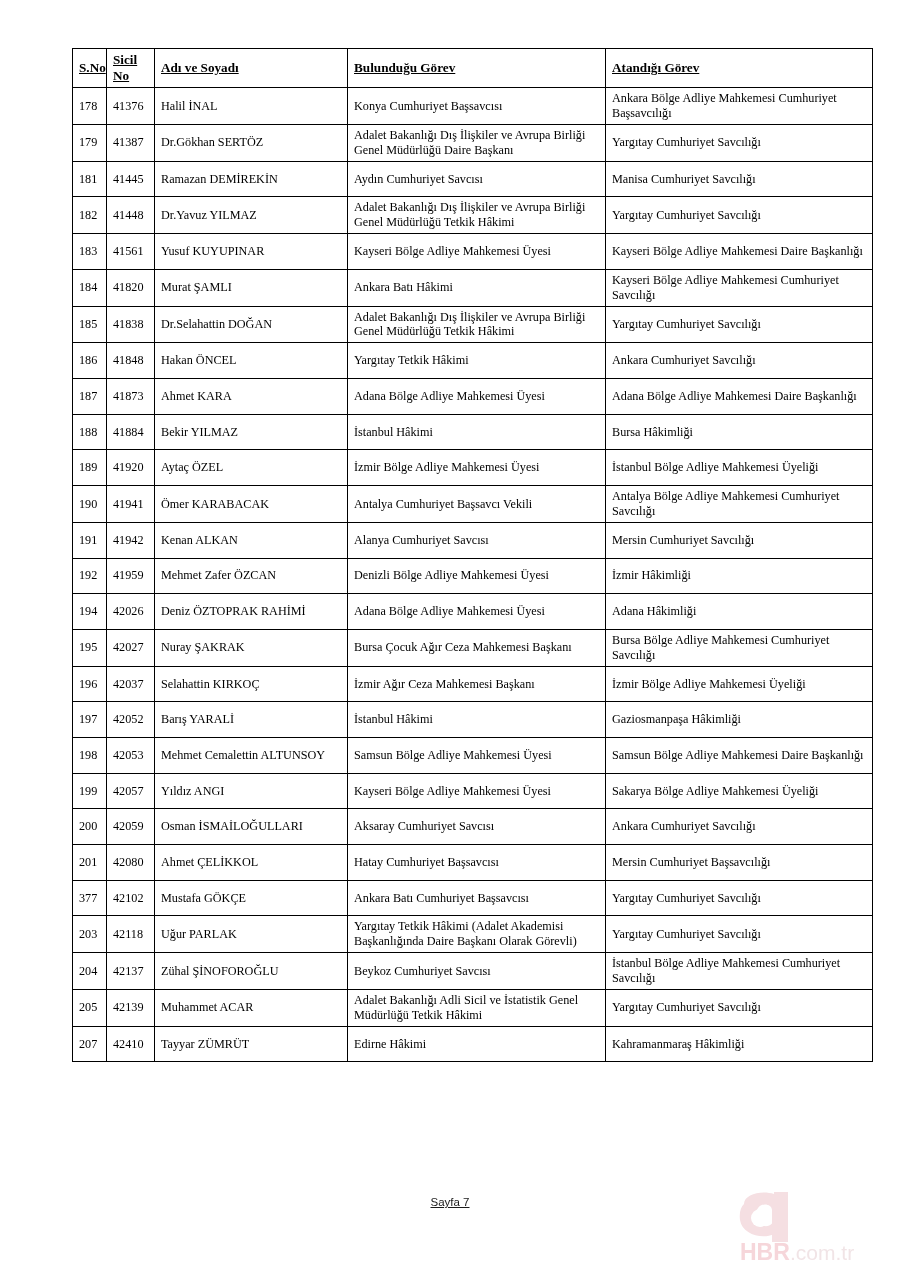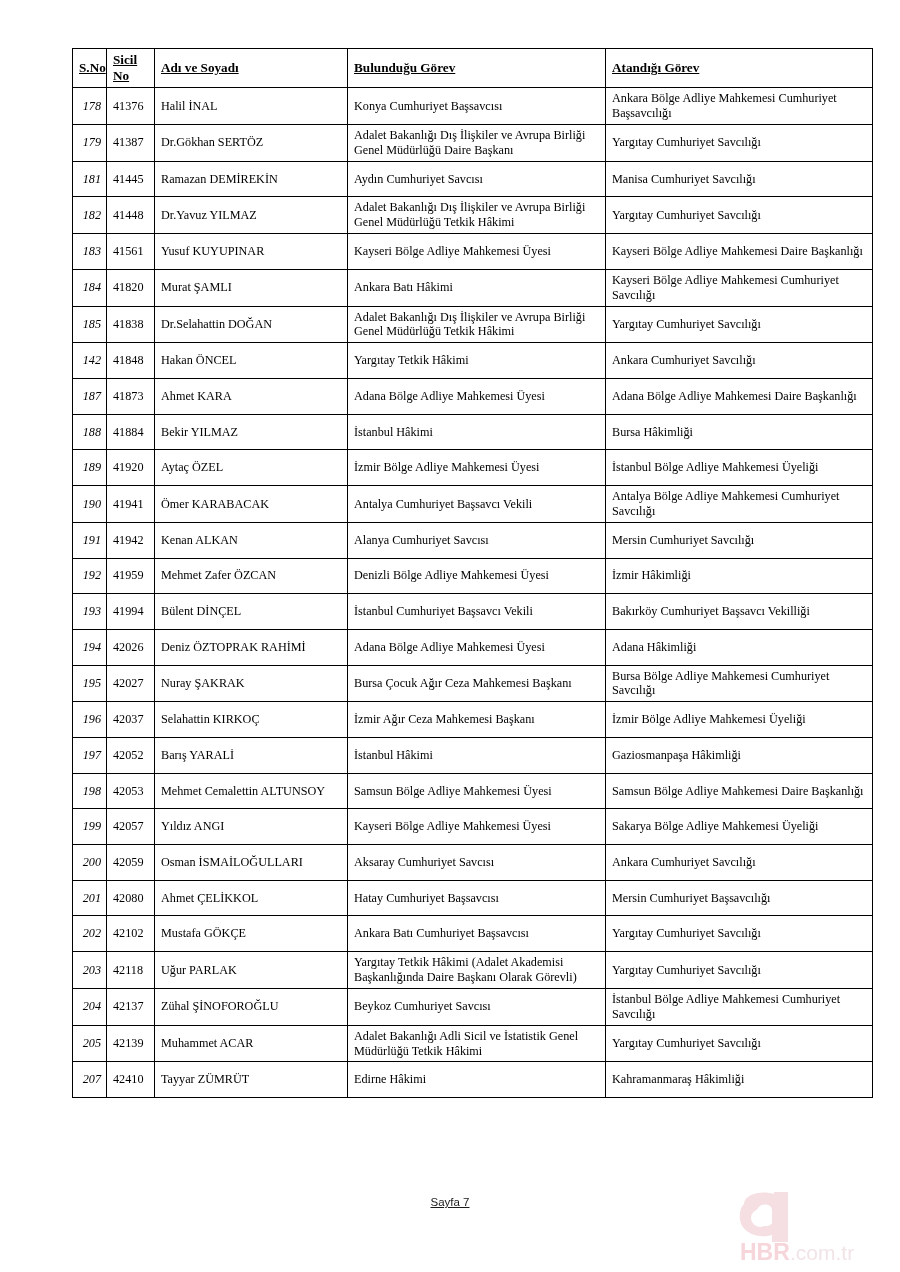--- a/index.html
+++ b/index.html
@@ -55,23 +55,22 @@
     font-size: 13.2px;
     vertical-align: middle;
   }
   #roster-table thead th span.hdr {
     text-decoration: underline;
   }
   #roster-table tbody tr {
     height: 35.7px;
   }
   td.c-sno {
-    text-align: right;
+    text-align: left;
     font-size: 12.4px;
-    font-style: italic;
   }
   td.c-sicil {
     text-align: left;
     font-size: 12.4px;
     padding-left: 7px;
   }
   .w-sno    { width: 34px; }
   .w-sicil  { width: 48px; }
   .w-name   { width: 193px; }
   .w-cur    { width: 258px; }
@@ -201,21 +200,21 @@
           <td>Dr.Selahattin DOĞAN</td>
           <td>
             <span class="cellline">Adalet Bakanlığı Dış İlişkiler ve Avrupa Birliği</span>
             <span class="cellline">Genel Müdürlüğü Tetkik Hâkimi</span>
           </td>
           <td>
             <span class="cellline">Yargıtay Cumhuriyet Savcılığı</span>
           </td>
         </tr>
         <tr>
-          <td class="c-sno">142</td>
+          <td class="c-sno">186</td>
           <td class="c-sicil">41848</td>
           <td>Hakan ÖNCEL</td>
           <td>
             <span class="cellline">Yargıtay Tetkik Hâkimi</span>
           </td>
           <td>
             <span class="cellline">Ankara Cumhuriyet Savcılığı</span>
           </td>
         </tr>
         <tr>
@@ -279,31 +278,20 @@
           <td class="c-sicil">41959</td>
           <td>Mehmet Zafer ÖZCAN</td>
           <td>
             <span class="cellline">Denizli Bölge Adliye Mahkemesi Üyesi</span>
           </td>
           <td>
             <span class="cellline">İzmir Hâkimliği</span>
           </td>
         </tr>
         <tr>
-          <td class="c-sno">193</td>
-          <td class="c-sicil">41994</td>
-          <td>Bülent DİNÇEL</td>
-          <td>
-            <span class="cellline">İstanbul Cumhuriyet Başsavcı Vekili</span>
-          </td>
-          <td>
-            <span class="cellline">Bakırköy Cumhuriyet Başsavcı Vekilliği</span>
-          </td>
-        </tr>
-        <tr>
           <td class="c-sno">194</td>
           <td class="c-sicil">42026</td>
           <td>Deniz ÖZTOPRAK RAHİMİ</td>
           <td>
             <span class="cellline">Adana Bölge Adliye Mahkemesi Üyesi</span>
           </td>
           <td>
             <span class="cellline">Adana Hâkimliği</span>
           </td>
         </tr>
@@ -379,21 +367,21 @@
           <td class="c-sicil">42080</td>
           <td>Ahmet ÇELİKKOL</td>
           <td>
             <span class="cellline">Hatay Cumhuriyet Başsavcısı</span>
           </td>
           <td>
             <span class="cellline">Mersin Cumhuriyet Başsavcılığı</span>
           </td>
         </tr>
         <tr>
-          <td class="c-sno">202</td>
+          <td class="c-sno">377</td>
           <td class="c-sicil">42102</td>
           <td>Mustafa GÖKÇE</td>
           <td>
             <span class="cellline">Ankara Batı Cumhuriyet Başsavcısı</span>
           </td>
           <td>
             <span class="cellline">Yargıtay Cumhuriyet Savcılığı</span>
           </td>
         </tr>
         <tr>

